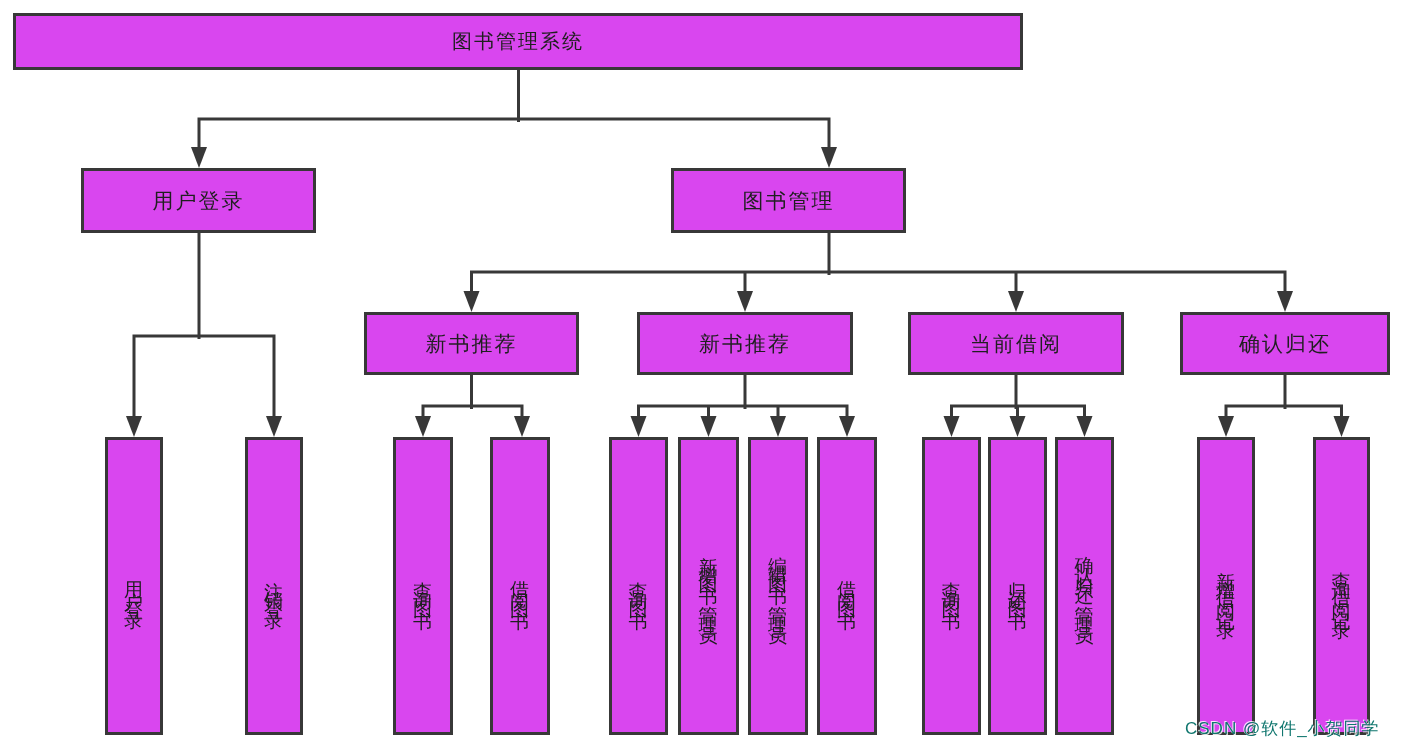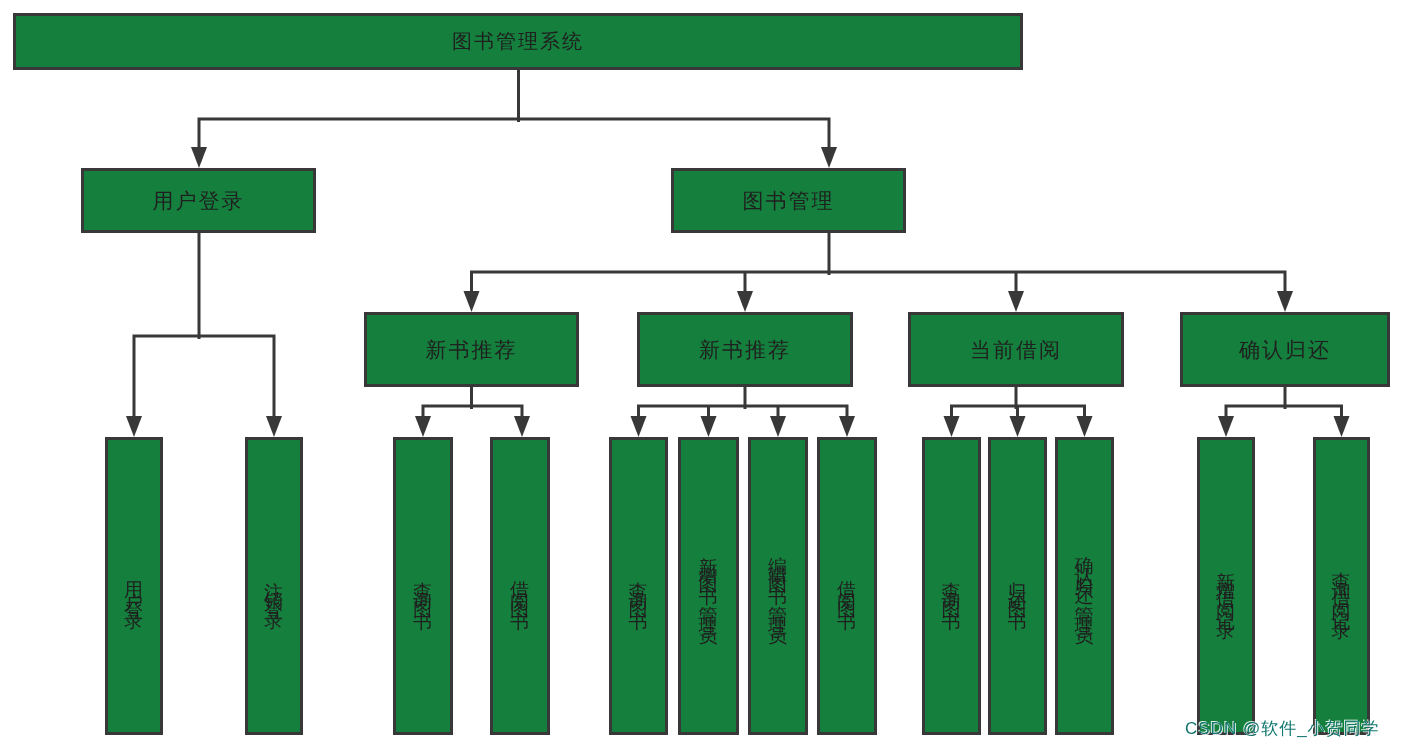--- a/index.html
+++ b/index.html
@@ -13,21 +13,21 @@
   }
   .connectors {
     position: absolute;
     left: 0; top: 0;
     pointer-events: none;
   }
   .box {
     position: absolute;
     box-sizing: border-box;
     border: 3px solid #383838;
-    background: #15803d;
+    background: #d946ef;
     color: #1f1f1f;
     display: flex;
     align-items: center;
     justify-content: center;
     text-align: right;
     z-index: 2;
   }
   .box.h  { font-size: 21px; letter-spacing: 2px; }
   .box.top{ font-size: 20px; letter-spacing: 2px; }
   .box.v  {
@@ -36,21 +36,21 @@
     font-size: 19px;
     letter-spacing: 10px;
     line-height: 1;
   }
   
   .n-root { left: 13px;  top: 13px;  width: 1010px; height: 57px; }
   
   .n-login{ left: 81px;  top: 168px; width: 235px;  height: 65px; }
   .n-mgmt { left: 671px; top: 168px; width: 235px;  height: 65px; }
   
-  .n-l3   { top: 312px; height: 75px; }
+  .n-l3   { top: 312px; height: 63px; }
   .n-nb   { left: 364px;  width: 215px; }
   .n-bb   { left: 637px;  width: 216px; }
   .n-cb   { left: 908px;  width: 216px; }
   .n-br   { left: 1180px; width: 210px; }
   
   .n-leaf { top: 437px; height: 298px; }
   .n-a1 { left: 105px;  width: 58px; }
   .n-a2 { left: 245px;  width: 58px; }
   .n-b1 { left: 393px;  width: 60px; }
   .n-b2 { left: 490px;  width: 60px; }

